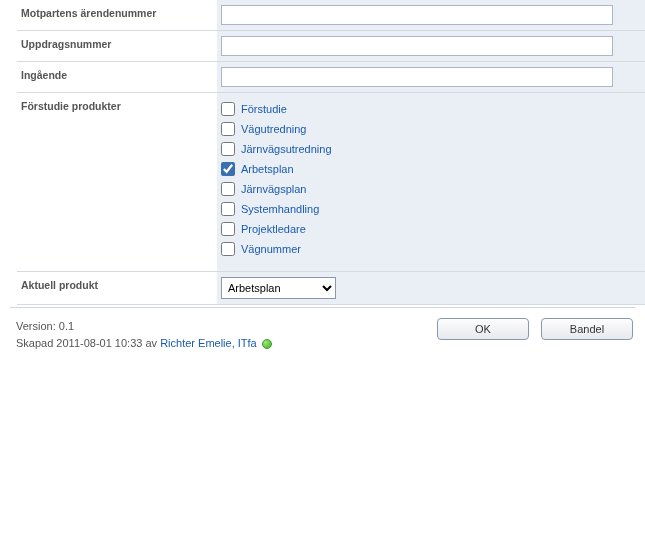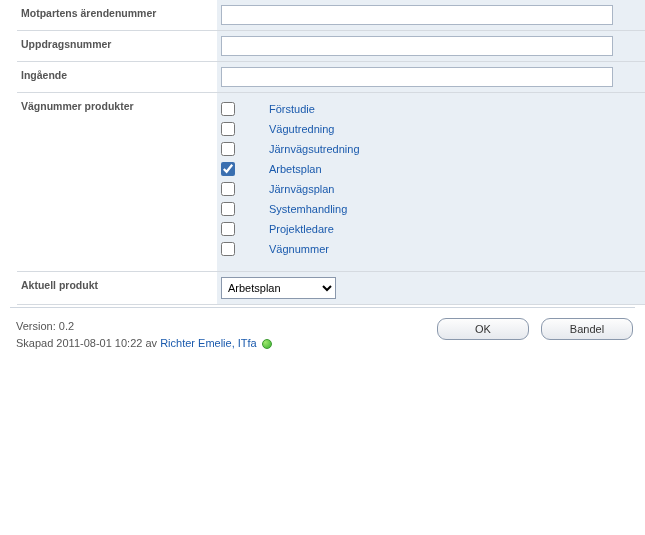--- a/index.html
+++ b/index.html
@@ -48,21 +48,20 @@
   .pl-wrap { display: flex; align-items: center; gap: 4px; }
   .icon-btn {
     width: 16px; height: 16px;
     display: inline-flex; align-items: center; justify-content: center;
     cursor: pointer;
   }
   .checkbox-list { padding: 2px 0 6px 0; }
   .checkbox-row {
     display: flex; align-items: center;
     padding: 2px 0 4px 0;
-    gap: 28px;
   }
   .checkbox-row input[type="checkbox"] {
     width: 14px; height: 14px;
     margin: 0 6px 0 0;
     border: 1px solid #8a9ab0;
     accent-color: #3a6fb0;
   }
   .checkbox-row label {
     color: #1a5aad;
     font-size: 11px;
@@ -87,21 +86,21 @@
   .status-dot {
     display: inline-block; width: 10px; height: 10px; border-radius: 50%;
     background: radial-gradient(circle at 30% 30%, #9fe86d, #3cb233);
     border: 1px solid #3a9a2e;
     vertical-align: middle; margin-left: 2px;
   }
   .button-row { display: flex; gap: 12px; }
   .btn {
     width: 92px; height: 22px;
     border: 1px solid #8a98ac;
-    border-radius: 9px;
+    border-radius: 4px;
     background: linear-gradient(#fdfdfd, #e6e9ee);
     font-size: 11px;
     color: #333;
     cursor: pointer;
   }
   .sep-line {
     border: none;
     border-top: 1px solid #cfd6df;
     margin: 2px 10px 0 10px;
   }
@@ -117,21 +116,21 @@
   </tr>
   <tr>
     <td class="label-cell">Uppdragsnummer</td>
     <td class="input-cell"><input type="text" class="wide" value="" style=""></td>
   </tr>
   <tr>
     <td class="label-cell">Ingående</td>
     <td class="input-cell"><input type="text" class="wide" value="" style=""></td>
   </tr>
   <tr>
-    <td class="label-cell">Vägnummer produkter</td>
+    <td class="label-cell">Förstudie produkter</td>
     <td class="input-cell">
       <div class="checkbox-list" id="produkter-list">
             <div class="checkbox-row">
               <input type="checkbox" style="">
               <label>Förstudie</label>
             </div>
             <div class="checkbox-row">
               <input type="checkbox" style="">
               <label>Vägutredning</label>
             </div>
@@ -170,23 +169,23 @@
       </select>
     </td>
   </tr>
 </tbody>
   </table>
 
 <hr class="sep-line">
 
 <div class="bottom-bar">
   <div class="meta">
-    <div>Version: 0.2</div>
+    <div>Version: 0.1</div>
     <div>
-      <span>Skapad 2011-08-01 10:22  av </span>
+      <span>Skapad 2011-08-01 10:33  av </span>
       <a href="#">Richter Emelie, ITfa</a>
       <span class="status-dot"></span>
     </div>
 
   </div>
   <div class="button-row">
     <button class="btn">OK</button>
     <button class="btn">Bandel</button>
   </div>
 </div>

